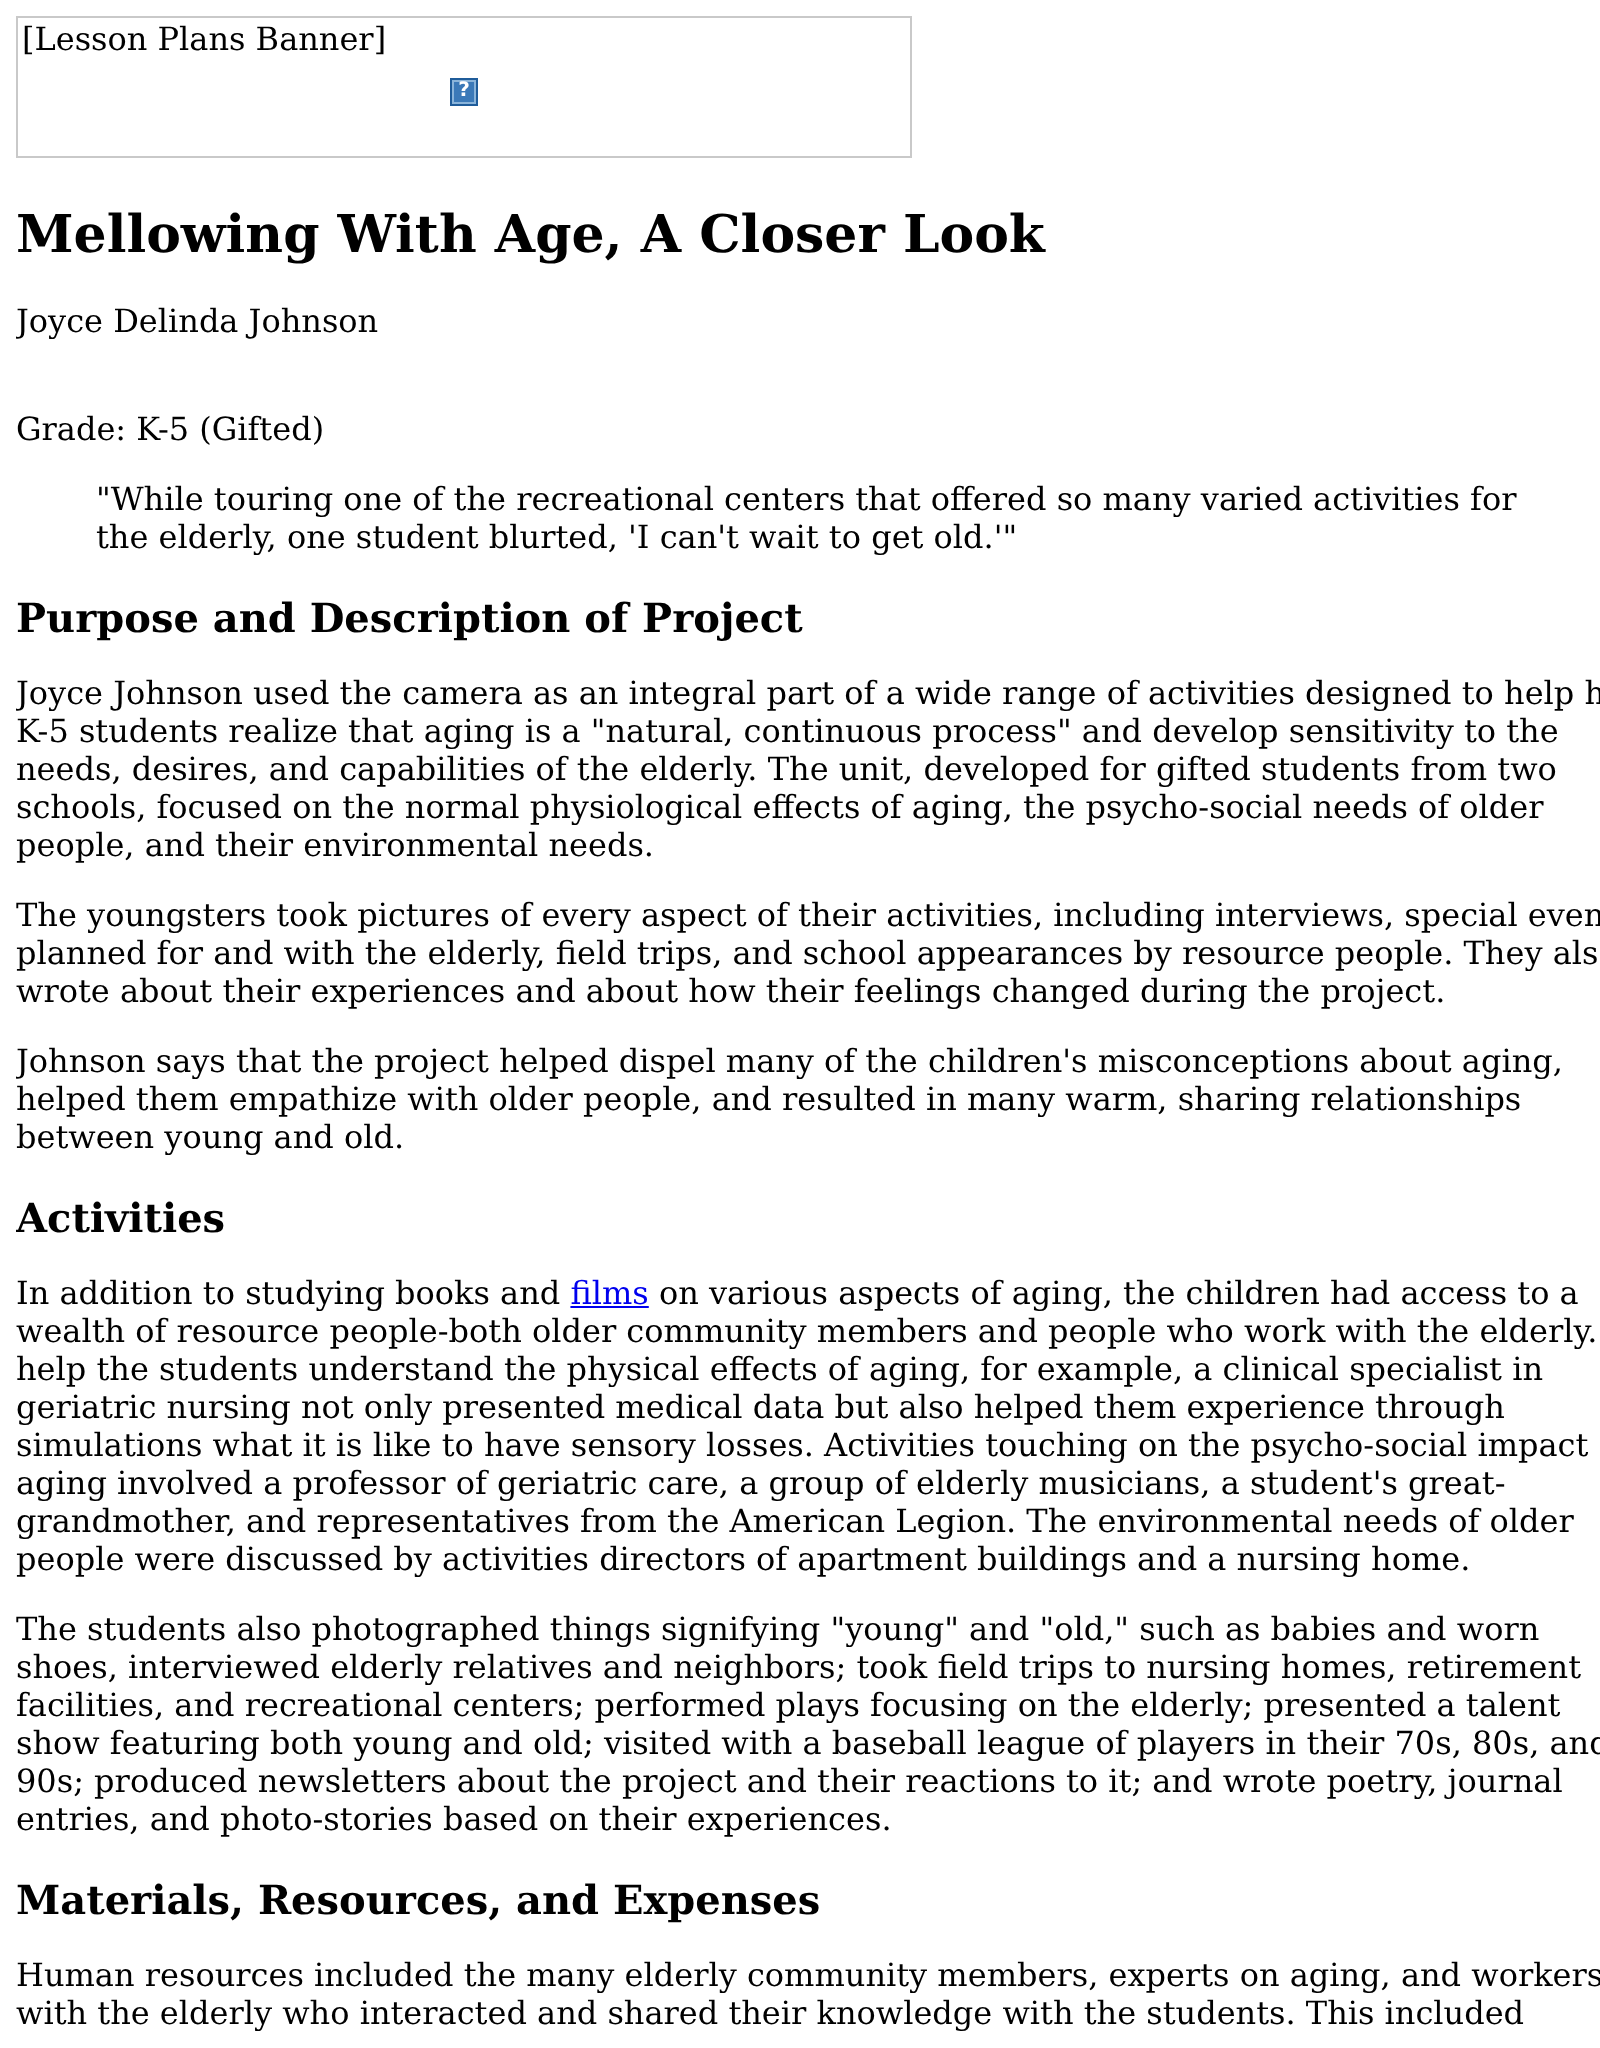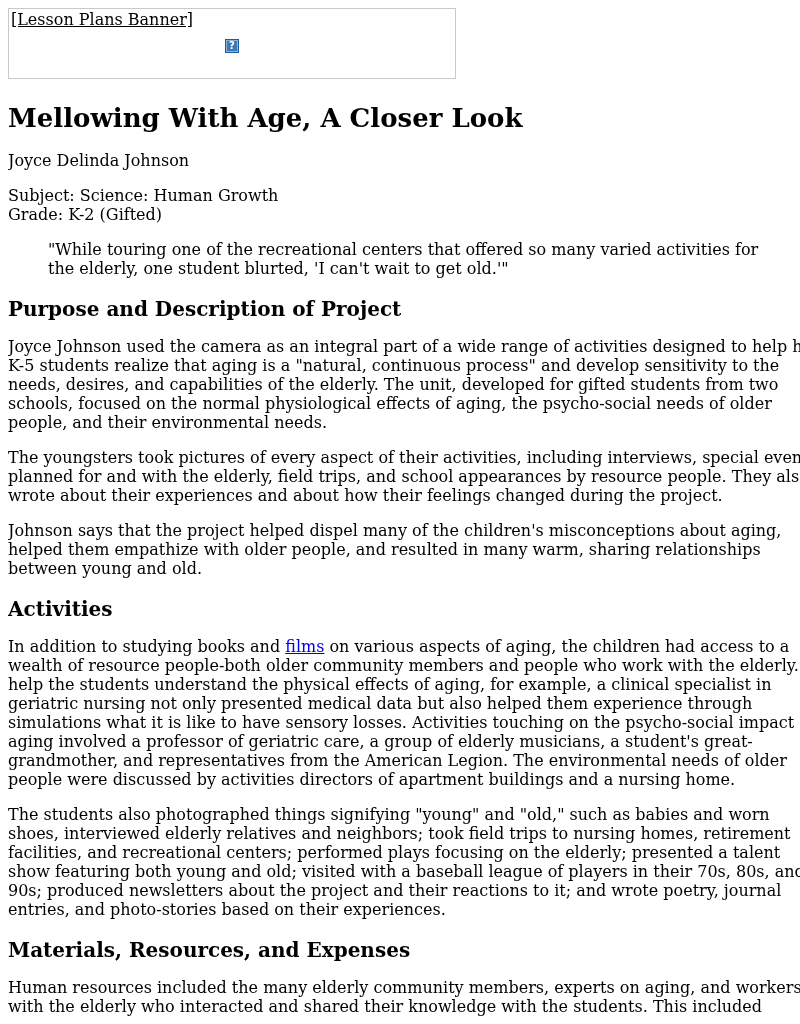--- a/index.html
+++ b/index.html
@@ -38,21 +38,20 @@
 
   .banner{
     width:446px;
     height:69px;
     border:1px solid var(--banner-border);
     box-sizing:content-box;
   }
   .banner-alt{
     display:block;
     padding:1px 2px;
-    text-decoration:underline;
   }
   .broken-img{
     display:block;
     width:12px;
     height:12px;
     margin:9px auto 0 auto;
     background:var(--icon-fill);
     border:1px solid var(--icon-border);
     box-shadow:inset 0 0 0 1px var(--icon-inner);
     text-align:center;
@@ -73,21 +72,21 @@
   <span class="banner-alt">[Lesson Plans Banner]</span>
   <span class="broken-img">
     <span class="broken-q">?</span>
   </span>
 </div>
 
 <h1>Mellowing With Age, A Closer Look</h1>
 
 <p><b>Joyce Delinda Johnson</b><br></p>
 
-<p><span>Subject: Science: Human Growth</span><br><span>Grade: K-2 (Gifted)</span></p>
+<p><br><span>Grade: K-5 (Gifted)</span></p>
 
 <blockquote>"While touring one of the recreational centers that offered so many varied activities for the elderly, one student blurted, 'I can't wait to get old.'"</blockquote>
 
 <h2>Purpose and Description of Project</h2>
 
 <p>Joyce Johnson used the camera as an integral part of a wide range of activities designed to help her K-5 students realize that aging is a "natural, continuous process" and develop sensitivity to the needs, desires, and capabilities of the elderly. The unit, developed for gifted students from two schools, focused on the normal physiological effects of aging, the psycho-social needs of older people, and their environmental needs.</p>
 
 <p>The youngsters took pictures of every aspect of their activities, including interviews, special events planned for and with the elderly, field trips, and school appearances by resource people. They also wrote about their experiences and about how their feelings changed during the project.</p>
 
 <p>Johnson says that the project helped dispel many of the children's misconceptions about aging, helped them empathize with older people, and resulted in many warm, sharing relationships between young and old.</p>

